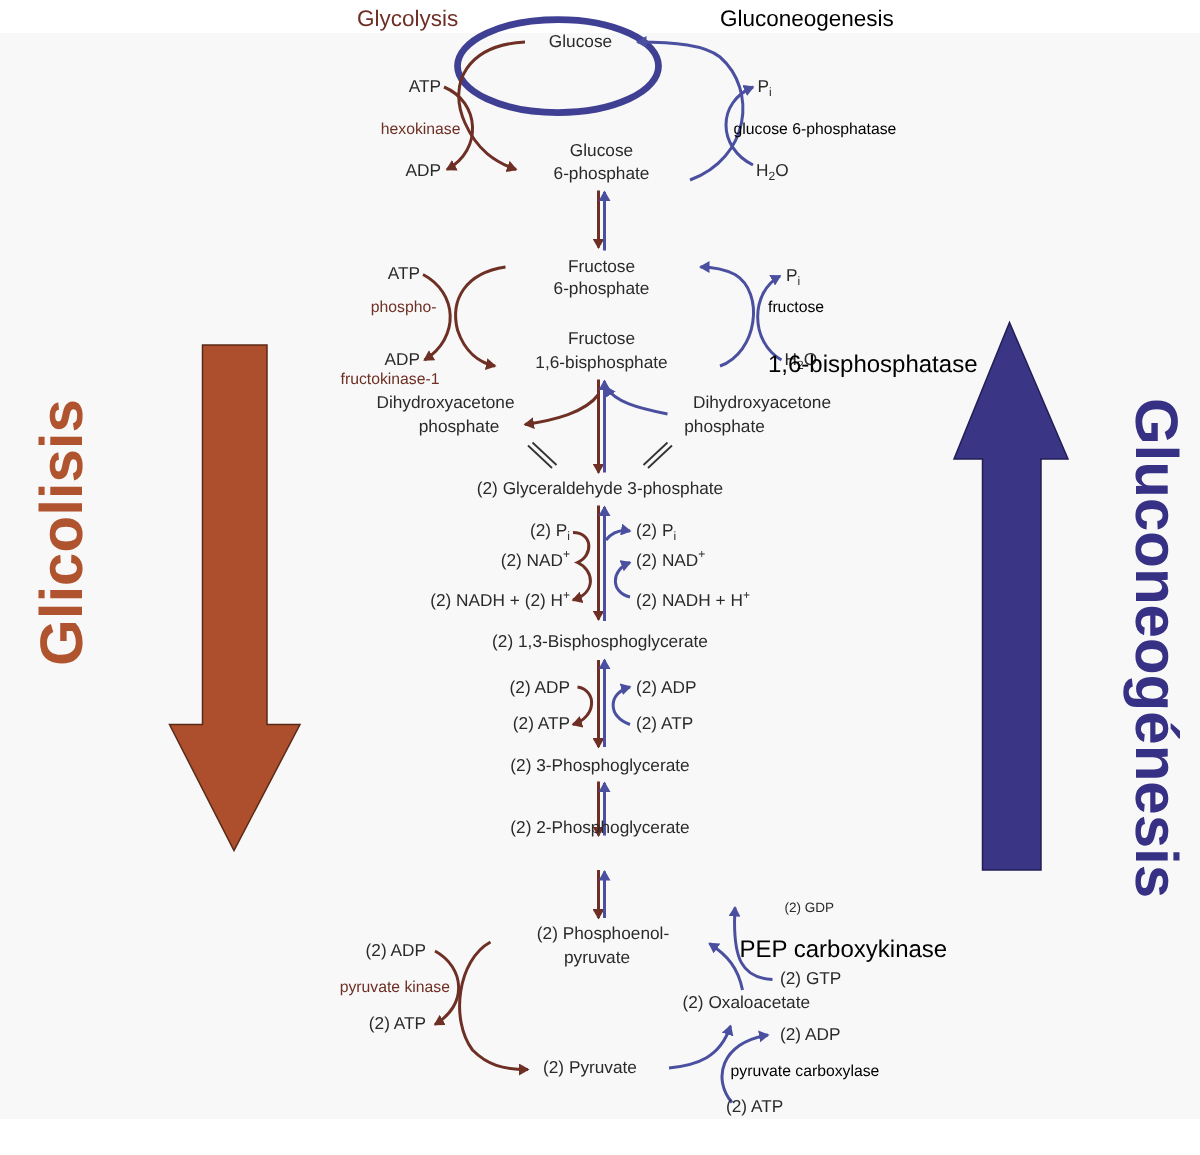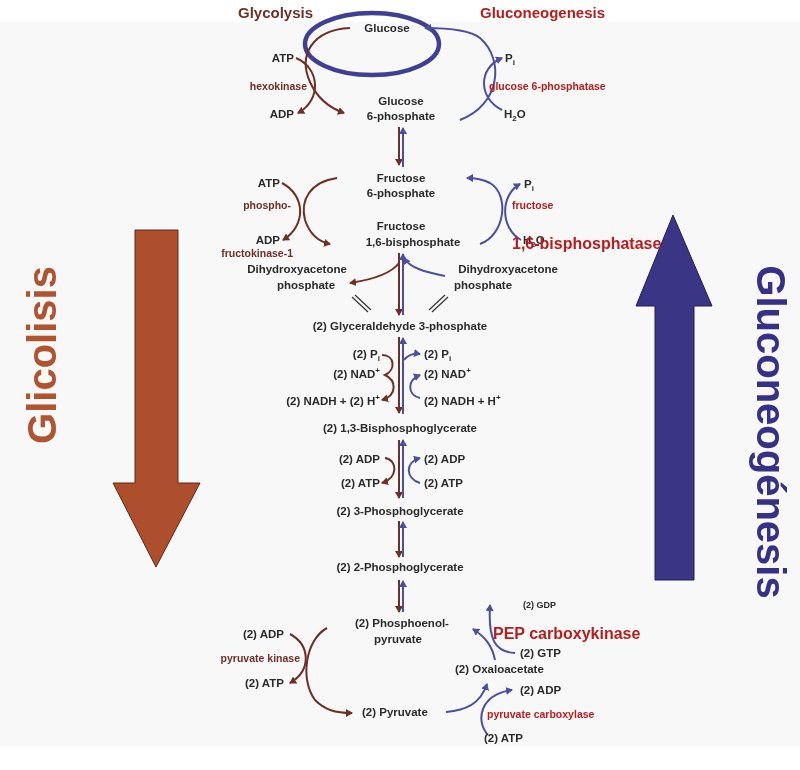--- a/index.html
+++ b/index.html
@@ -6,25 +6,25 @@
   body {
     width:800px; height:770px; position:relative; overflow:hidden;
     background:#ffffff;
     font-family:"Liberation Sans", sans-serif;
   }
   #panel {
     position:absolute; left:0; top:22px; width:800px; height:724px;
     background:#f8f8f8;
   }
   svg#diagram { position:absolute; left:0; top:0; }
-  .lbl { position:absolute; white-space:nowrap; font-weight:bold; font-size:11.5px; color:#2a2a2a; line-height:13px; }
+  .lbl { position:absolute; white-space:nowrap; font-weight:normal; font-size:11.5px; color:#2a2a2a; line-height:13px; }
   .c { text-align:center; transform:translateX(-50%); }
   .r { text-align:right; transform:translateX(-100%); }
   .gly { color:#6e2f24; }
-  .glu { color:#b91c1c; }
+  .glu { color:#000000; }
   .title { font-size:15px; line-height:17px; }
   .big {
     position:absolute; font-weight:bold; font-size:40px; white-space:nowrap;
     font-family:"Liberation Sans", sans-serif; letter-spacing:0px;
   }
   #big-gly { color:#b0532f; left:42px; top:355px; transform:translate(-50%,-50%) rotate(-90deg); }
   #big-glu { color:#373186; left:770px; top:432px; transform:translate(-50%,-50%) rotate(90deg); }
   sub, sup { font-size:8px; line-height:0; }
 </style>
 </head>
@@ -109,29 +109,29 @@
 <div class="lbl glu title" style="left:480px;top:4px;">Gluconeogenesis</div>
 <div class="big" id="big-gly">Glicolisis</div>
 <div class="big" id="big-glu">Gluconeogénesis</div>
 
 <div class="lbl c" style="left:387px;top:22px;">Glucose</div>
 <div class="lbl c" style="left:401px;top:95px;">Glucose</div>
 <div class="lbl c" style="left:401px;top:110px;">6-phosphate</div>
 <div class="lbl c" style="left:401px;top:172px;">Fructose</div>
 <div class="lbl c" style="left:401px;top:187px;">6-phosphate</div>
 <div class="lbl c" style="left:401px;top:220px;">Fructose</div>
-<div class="lbl c" style="left:401px;top:236px;margin-left:12px;">1,6-bisphosphate</div>
+<div class="lbl c" style="left:401px;top:236px;">1,6-bisphosphate</div>
 <div class="lbl c" style="left:297px;top:263px;">Dihydroxyacetone</div>
 <div class="lbl c" style="left:306px;top:279px;">phosphate</div>
 <div class="lbl c" style="left:508px;top:263px;">Dihydroxyacetone</div>
 <div class="lbl c" style="left:483px;top:279px;">phosphate</div>
 <div class="lbl c" style="left:400px;top:320px;">(2) Glyceraldehyde 3-phosphate</div>
 <div class="lbl c" style="left:400px;top:422px;">(2) 1,3-Bisphosphoglycerate</div>
 <div class="lbl c" style="left:400px;top:505px;">(2) 3-Phosphoglycerate</div>
-<div class="lbl c" style="left:400px;top:561px;">(2) 2-Phosphoglycerate</div>
+<div class="lbl c" style="left:400px;top:546px;">(2) 2-Phosphoglycerate</div>
 <div class="lbl c" style="left:402px;top:617px;">(2) Phosphoenol-</div>
 <div class="lbl c" style="left:398px;top:633px;">pyruvate</div>
 <div class="lbl" style="left:362px;top:706px;">(2) Pyruvate</div>
 <div class="lbl" style="left:455px;top:663px;">(2) Oxaloacetate</div>
 
 <div class="lbl r" style="left:294px;top:52px;">ATP</div>
 <div class="lbl r" style="left:294px;top:108px;">ADP</div>
 
 <div class="lbl" style="left:505px;top:52px;"><span>P</span><sub>i</sub></div>
 <div class="lbl" style="left:504px;top:108px;"><span>H</span><sub>2</sub><span>O</span></div>

